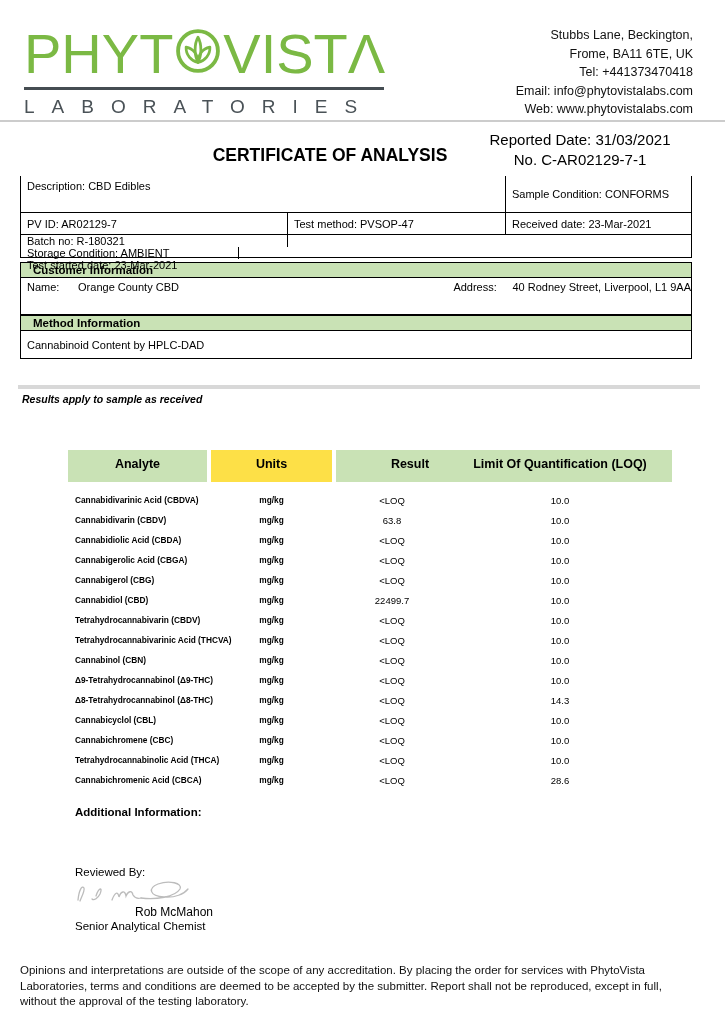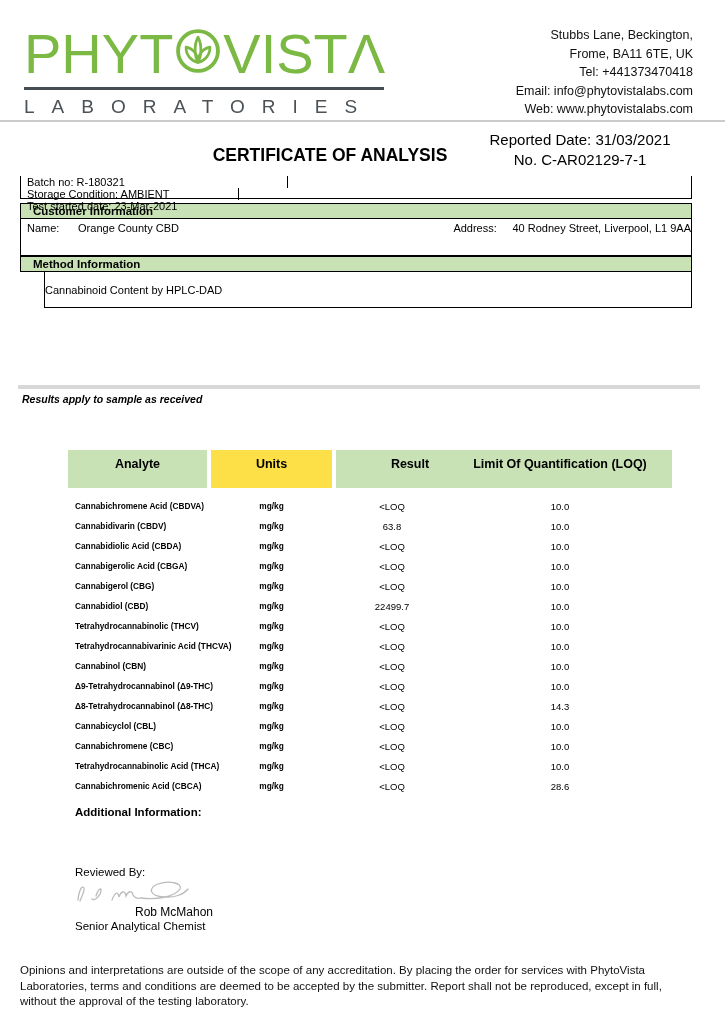--- a/index.html
+++ b/index.html
@@ -41,30 +41,30 @@
   .grow .c1 { width:267px; border-right:1px solid #000; display:flex; align-items:center; padding-left:6px; }
   .grow .c2 { width:218px; border-right:1px solid #000; display:flex; align-items:center; padding-left:6px; }
   .grow .c3 { flex:1; display:flex; align-items:center; padding-left:6px; }
   .h22 { height:22px; } .h23 { height:23px;flex-direction:column; }
   .sec-gap { height:4px; }
   .cust-box { border:1px solid #000; border-top:none; height:37px; display:flex;
               justify-content:space-between; padding:3px 0 4px 6px; }
   .cust-box .lbl { display:inline-block; }
   .lbl-name { width:48px; }
   .lbl-addr { width:56px; }
-  .meth-box { border:1px solid #000; border-top:none; height:36px; display:flex;
-              align-items:center; padding-left:0;margin-left:24px; }
+  .meth-box { border:1px solid #000; border-top:none; height:28px; display:flex;
+              align-items:center; padding-left:6px; }
 
   
   .results-divider { position:absolute; left:18px; top:385px; width:682px; height:4px; background:#d8d8d8; }
   .results-note { position:absolute; left:22px; top:393px; font-size:10.5px;
                   font-weight:700; font-style:italic; }
 
   .rt { position:absolute; left:68px; top:450px; width:604px; }
-  .rt-head { display:flex; height:38px; font-weight:700; font-size:12.5px; }
+  .rt-head { display:flex; height:32px; font-weight:700; font-size:12.5px; }
   .h-analyte { width:139px; margin-right:4px; text-align:center; background:#c9e2b5; padding-top:7px; }
   .h-units   { width:121px; margin-right:4px; text-align:center; background:#fde047; padding-top:7px; }
   .h-rest    { flex:1; display:flex; background:#c9e2b5; }
   .h-result  { width:112px; text-align:center; padding-top:7px;padding-left:36px; }
   .h-loq     { flex:1; text-align:center; padding-top:7px; }
 
   .rt-body { margin-top:8px; }
   .rt-row { display:flex; height:20px; align-items:center; }
   .c-analyte { width:139px; margin-right:4px; padding-left:7px; font-size:8.3px;
                font-weight:700; white-space:nowrap; }
@@ -117,20 +117,29 @@
   <div class="top-divider"></div>
 
   <div class="reported-block">
     <div>Reported Date: 31/03/2021</div>
     <div>No. C-AR02129-7-1</div>
   </div>
   <div class="coa-title">CERTIFICATE OF ANALYSIS</div>
 
   <div class="info-wrap">
 
+    <div class="g1">
+      <div class="c1">Description: CBD Edibles</div>
+      <div class="c2">Sample Condition: CONFORMS</div>
+    </div>
+    <div class="grow h22">
+      <div class="c1">PV ID: AR02129-7</div>
+      <div class="c2">Test method: PVSOP-47</div>
+      <div class="c3">Received date: 23-Mar-2021</div>
+    </div>
     <div class="grow h23">
       <div class="c1">Batch no: R-180321</div>
       <div class="c2">Storage Condition: AMBIENT</div>
       <div class="c3">Test started date: 23-Mar-2021</div>
     </div>
 
     <div class="sec-gap"></div>
 
     <div class="sec-bar">
       <span>Customer Information</span>
@@ -161,21 +170,21 @@
     <div class="rt-head">
       <div class="h-analyte">Analyte</div>
       <div class="h-units">Units</div>
       <div class="h-rest">
         <div class="h-result">Result</div>
         <div class="h-loq">Limit Of Quantification (LOQ)</div>
       </div>
     </div>
     <div class="rt-body">
     <div class="rt-row">
-      <span class="c-analyte">Cannabichromene Acid (CBDVA)</span>
+      <span class="c-analyte">Cannabidivarinic Acid (CBDVA)</span>
       <span class="c-units">mg/kg</span>
       <span class="c-rest">
         <span class="c-result">&lt;LOQ</span>
         <span class="c-loq">10.0</span>
       </span>
     </div>
 
     <div class="rt-row">
       <span class="c-analyte">Cannabidivarin (CBDV)</span>
       <span class="c-units">mg/kg</span>
@@ -215,21 +224,21 @@
     <div class="rt-row">
       <span class="c-analyte">Cannabidiol (CBD)</span>
       <span class="c-units">mg/kg</span>
       <span class="c-rest">
         <span class="c-result">22499.7</span>
         <span class="c-loq">10.0</span>
       </span>
     </div>
 
     <div class="rt-row">
-      <span class="c-analyte">Tetrahydrocannabinolic (THCV)</span>
+      <span class="c-analyte">Tetrahydrocannabivarin (CBDV)</span>
       <span class="c-units">mg/kg</span>
       <span class="c-rest">
         <span class="c-result">&lt;LOQ</span>
         <span class="c-loq">10.0</span>
       </span>
     </div>
 
     <div class="rt-row">
       <span class="c-analyte">Tetrahydrocannabivarinic Acid (THCVA)</span>
       <span class="c-units">mg/kg</span>

